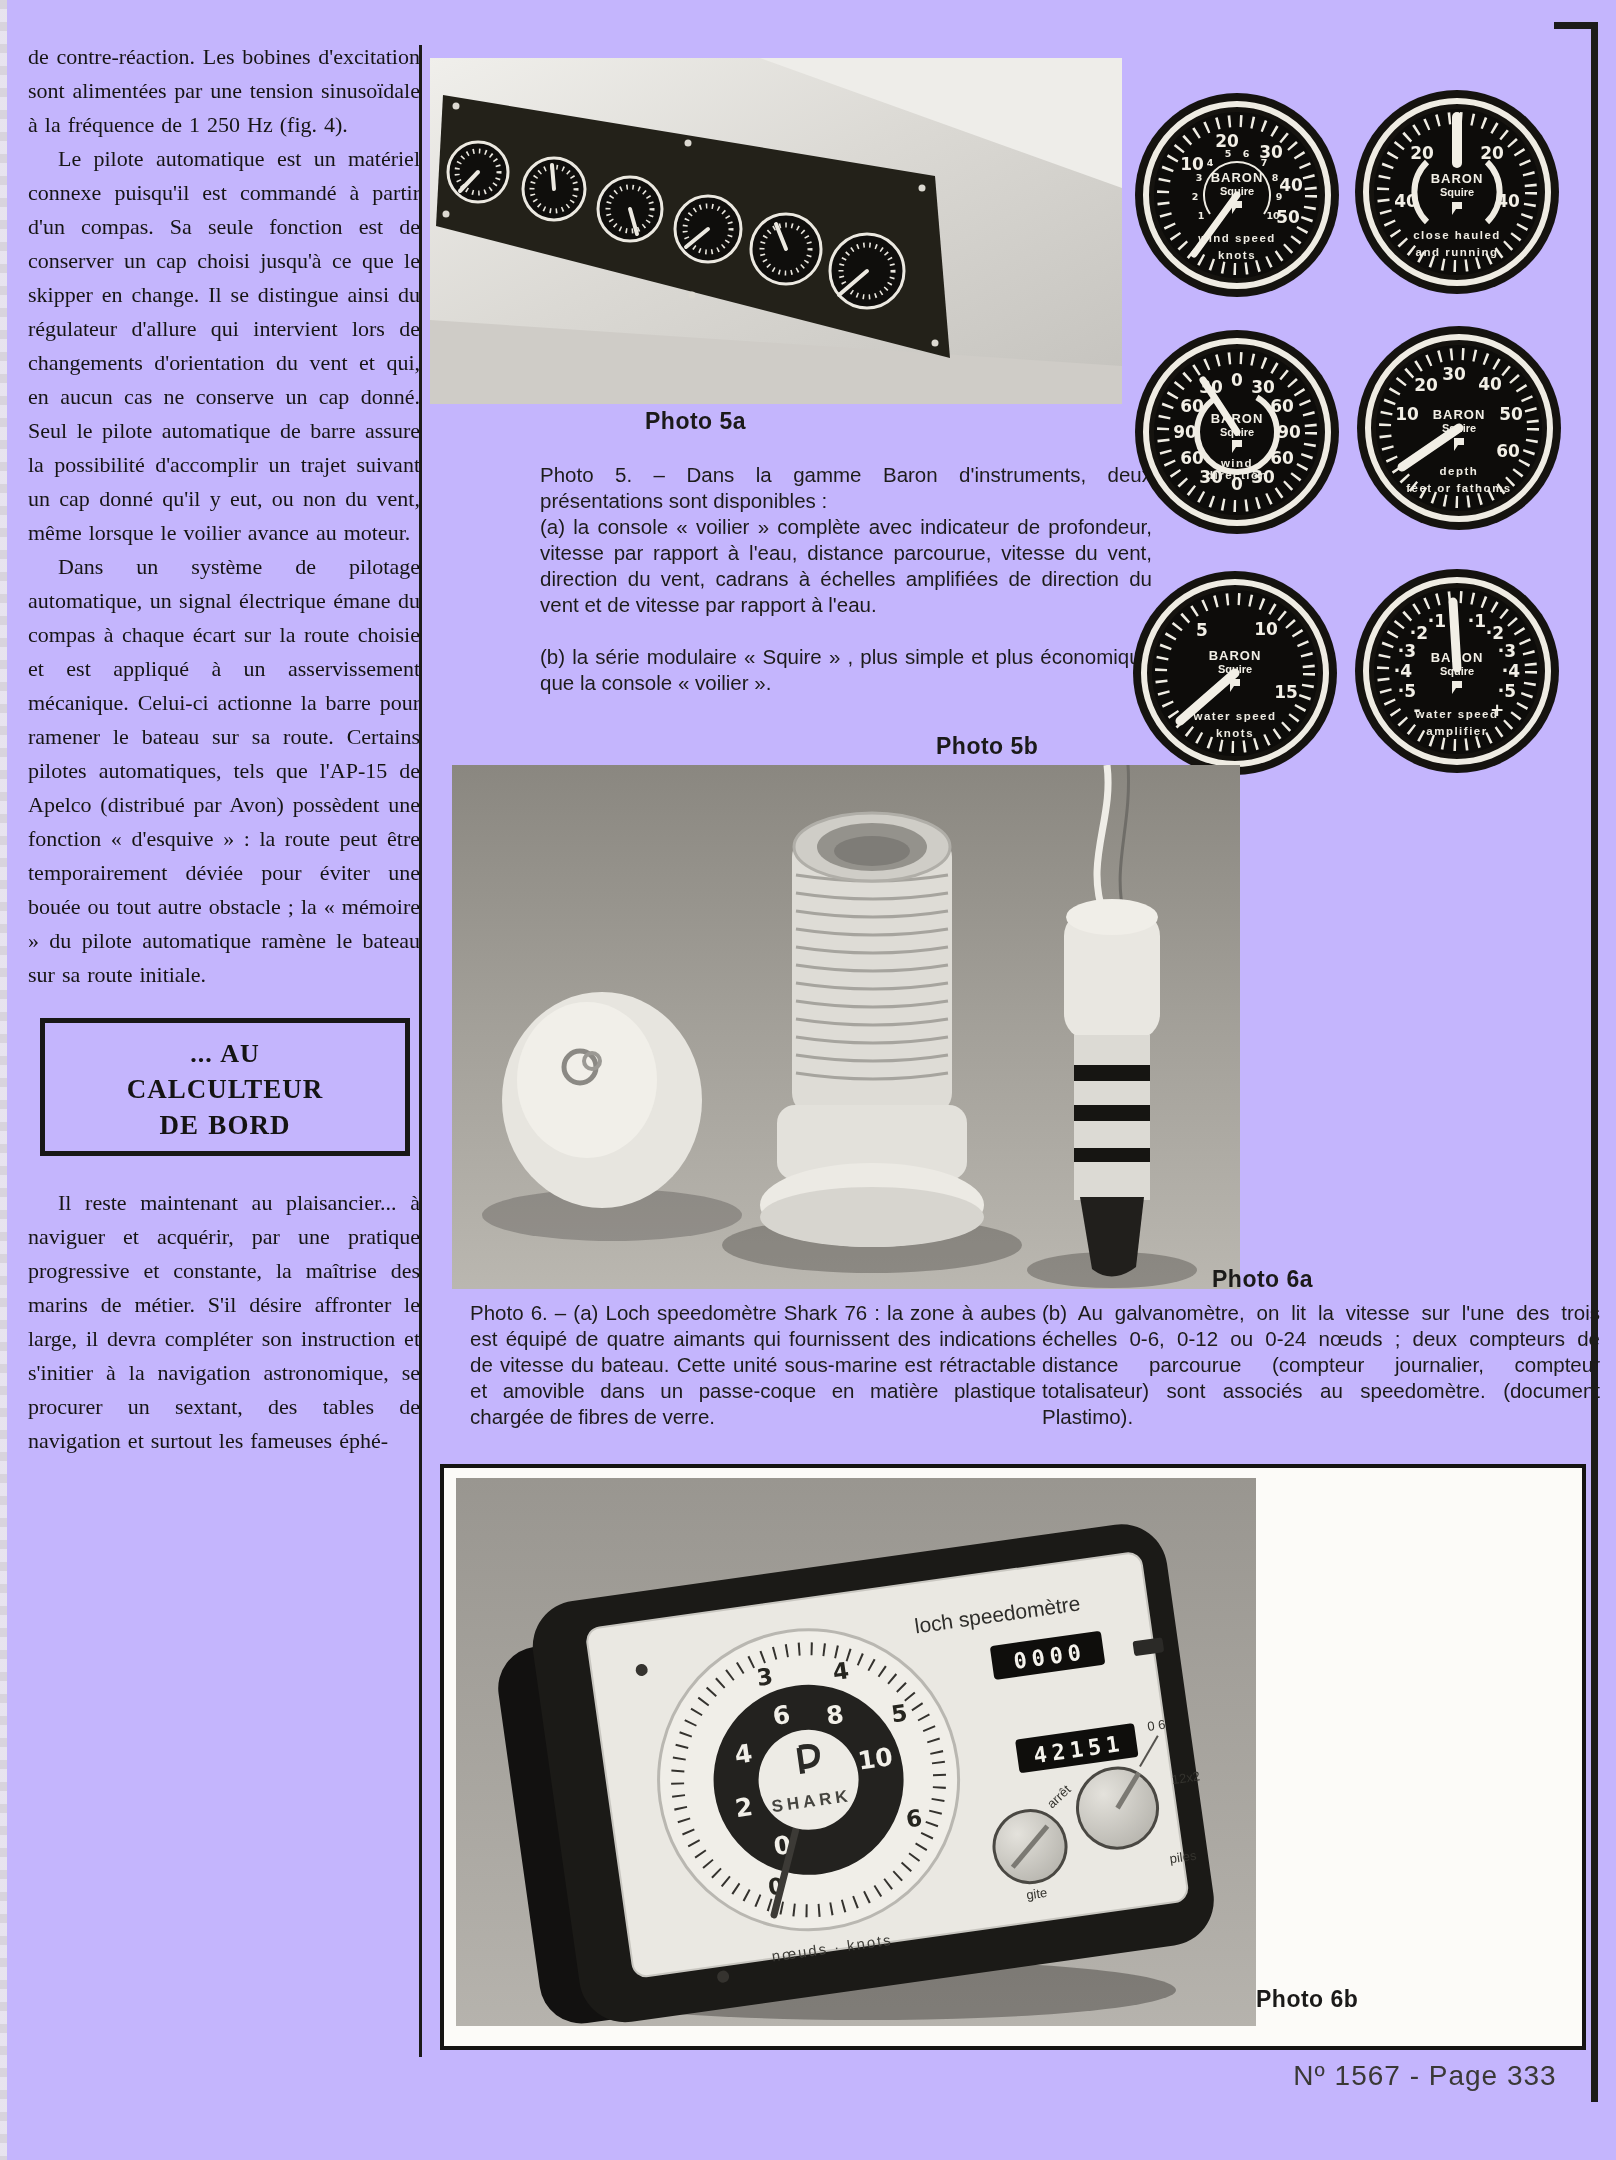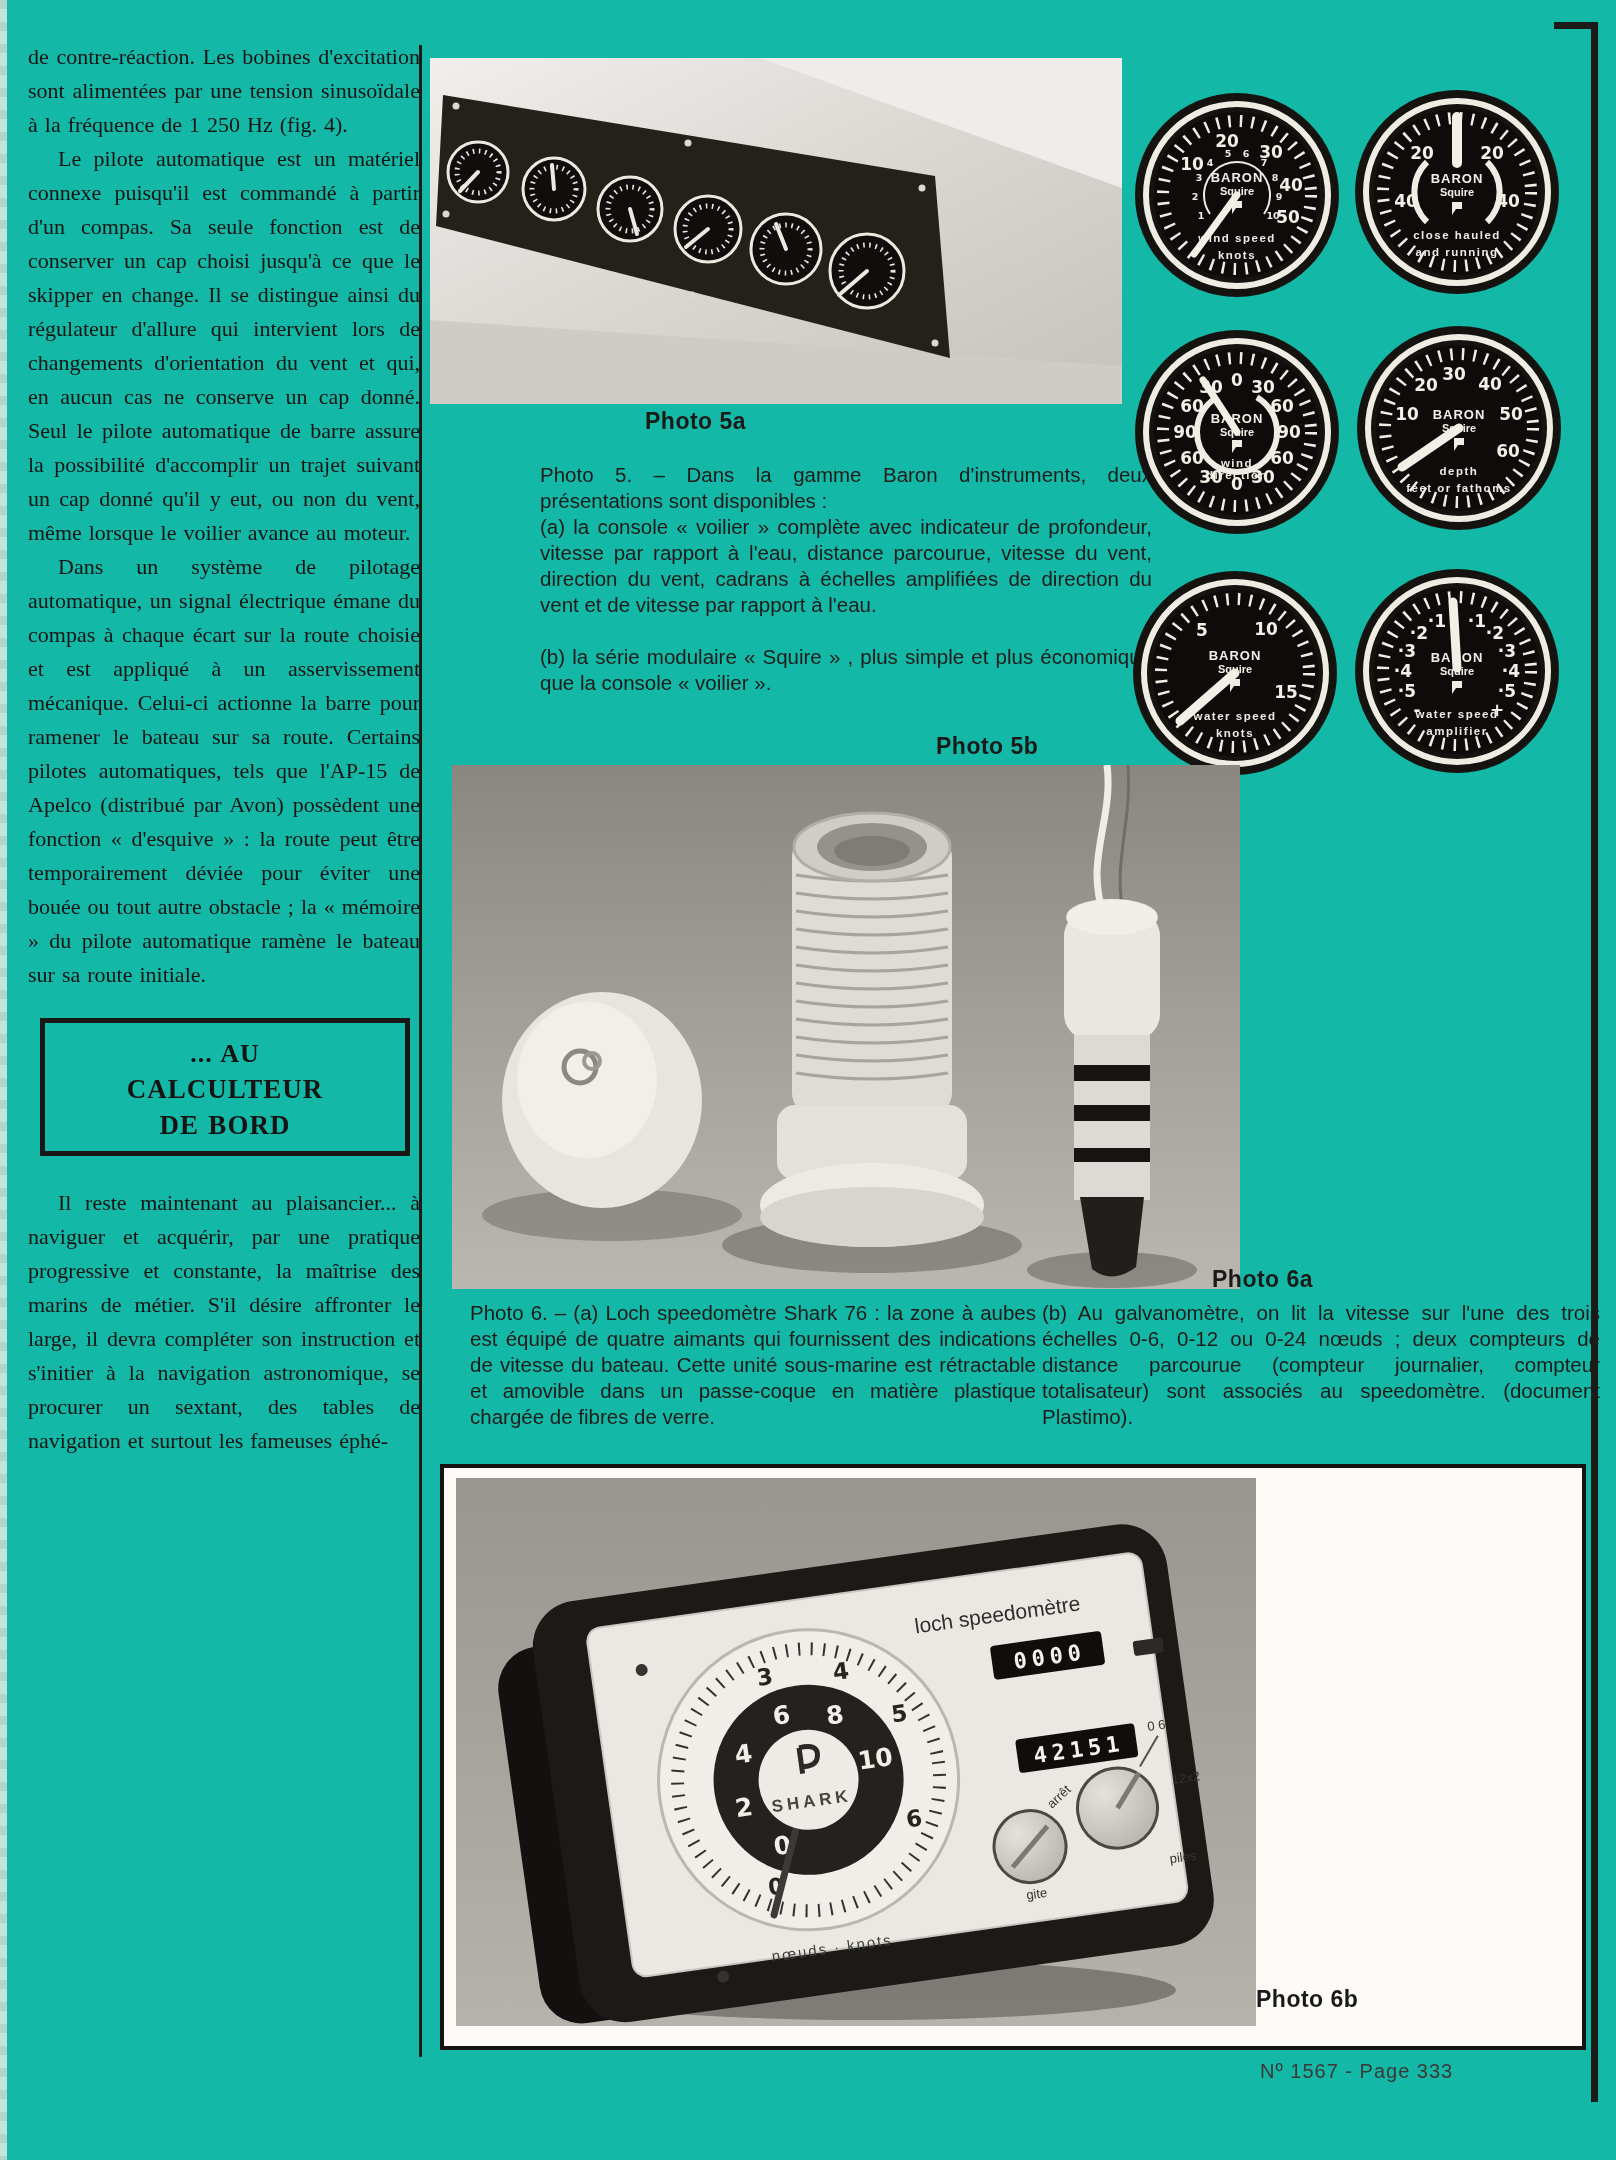--- a/index.html
+++ b/index.html
@@ -1,16 +1,16 @@
 <!DOCTYPE html>
 <html><head>
 <meta charset="utf-8">
 <style>
   html,body{margin:0;padding:0;background:#e8e7e3;}
-  #page{position:relative;width:1616px;height:2160px;background:#14b8a6;overflow:hidden;
+  #page{position:relative;width:1616px;height:2160px;background:#c4b5fd;overflow:hidden;
         font-family:"Liberation Serif", serif;}
   .edge-left{position:absolute;left:0;top:0;width:7px;height:100%;
      background:repeating-linear-gradient(to bottom,#dddbd5 0 9px,#f0efeb 9px 22px);opacity:.8;}
   
   #left-col{position:absolute;left:28px;top:40px;width:392px;color:#161514;
      font-size:22px;line-height:34px;text-align:justify;word-spacing:1.5px;}
   .body-p{margin:0;text-indent:30px;}
   .body-p.no-indent{text-indent:0;}
   .head-box{border:5px solid #181716;margin:26px 10px 30px 12px;padding:14px 8px 8px 8px;
      text-align:center;font-weight:bold;color:#151413;}
@@ -39,22 +39,22 @@
   .gl{font:700 11.5px "Liberation Sans",sans-serif;fill:#eeebe2;letter-spacing:1.5px;text-anchor:middle;}
   .needle{stroke:#f2efe6;stroke-linecap:round;}
   
   .dv-title{font:400 21px "Liberation Sans",sans-serif;fill:#2e2d2a;text-anchor:middle;}
   .dv-digits{font:700 22px "DejaVu Sans Mono",monospace;fill:#f4f2ec;letter-spacing:5px;text-anchor:middle;}
   .dv-outer{font:700 23px "DejaVu Sans",sans-serif;fill:#26251f;text-anchor:middle;}
   .dv-inner{font:700 25px "DejaVu Sans",sans-serif;fill:#f1efe8;text-anchor:middle;}
   .dv-brand{font:700 17px "Liberation Sans",sans-serif;fill:#45443f;letter-spacing:4px;text-anchor:middle;}
   .dv-small{font:400 13px "Liberation Sans",sans-serif;fill:#34332e;text-anchor:middle;}
   .dv-dial{font:400 15px "Liberation Sans",sans-serif;fill:#3f3e39;letter-spacing:2px;text-anchor:middle;}
-  #footer{position:absolute;left:1260px;top:2060px;width:330px;text-align:left;
-     font-family:"Liberation Sans",sans-serif;font-size:20px;color:#3a3936;letter-spacing:1px;}
+  #footer{position:absolute;left:1260px;top:2060px;width:330px;text-align:center;
+     font-family:"Liberation Sans",sans-serif;font-size:28px;color:#3a3936;letter-spacing:1px;}
 </style>
 </head>
 <body>
 
 <div id="page">
   <div class="edge-left"></div>
 
   <div id="left-col">
     <p class="body-p no-indent">de contre-réaction. Les bobines d'excitation sont alimentées par une tension sinusoïdale à la fréquence de 1 250 Hz (fig. 4).</p>
     <p class="body-p">Le pilote automatique est un matériel connexe puisqu'il est commandé à partir d'un compas. Sa seule fonction est de conserver un cap choisi jusqu'à ce que le skipper en change. Il se distingue ainsi du régulateur d'allure qui intervient lors de changements d'orientation du vent et qui, en aucun cas ne conserve un cap donné. Seul le pilote automatique de barre assure la possibilité d'accomplir un trajet suivant un cap donné qu'il y eut, ou non du vent, même lorsque le voilier avance au moteur.</p>

